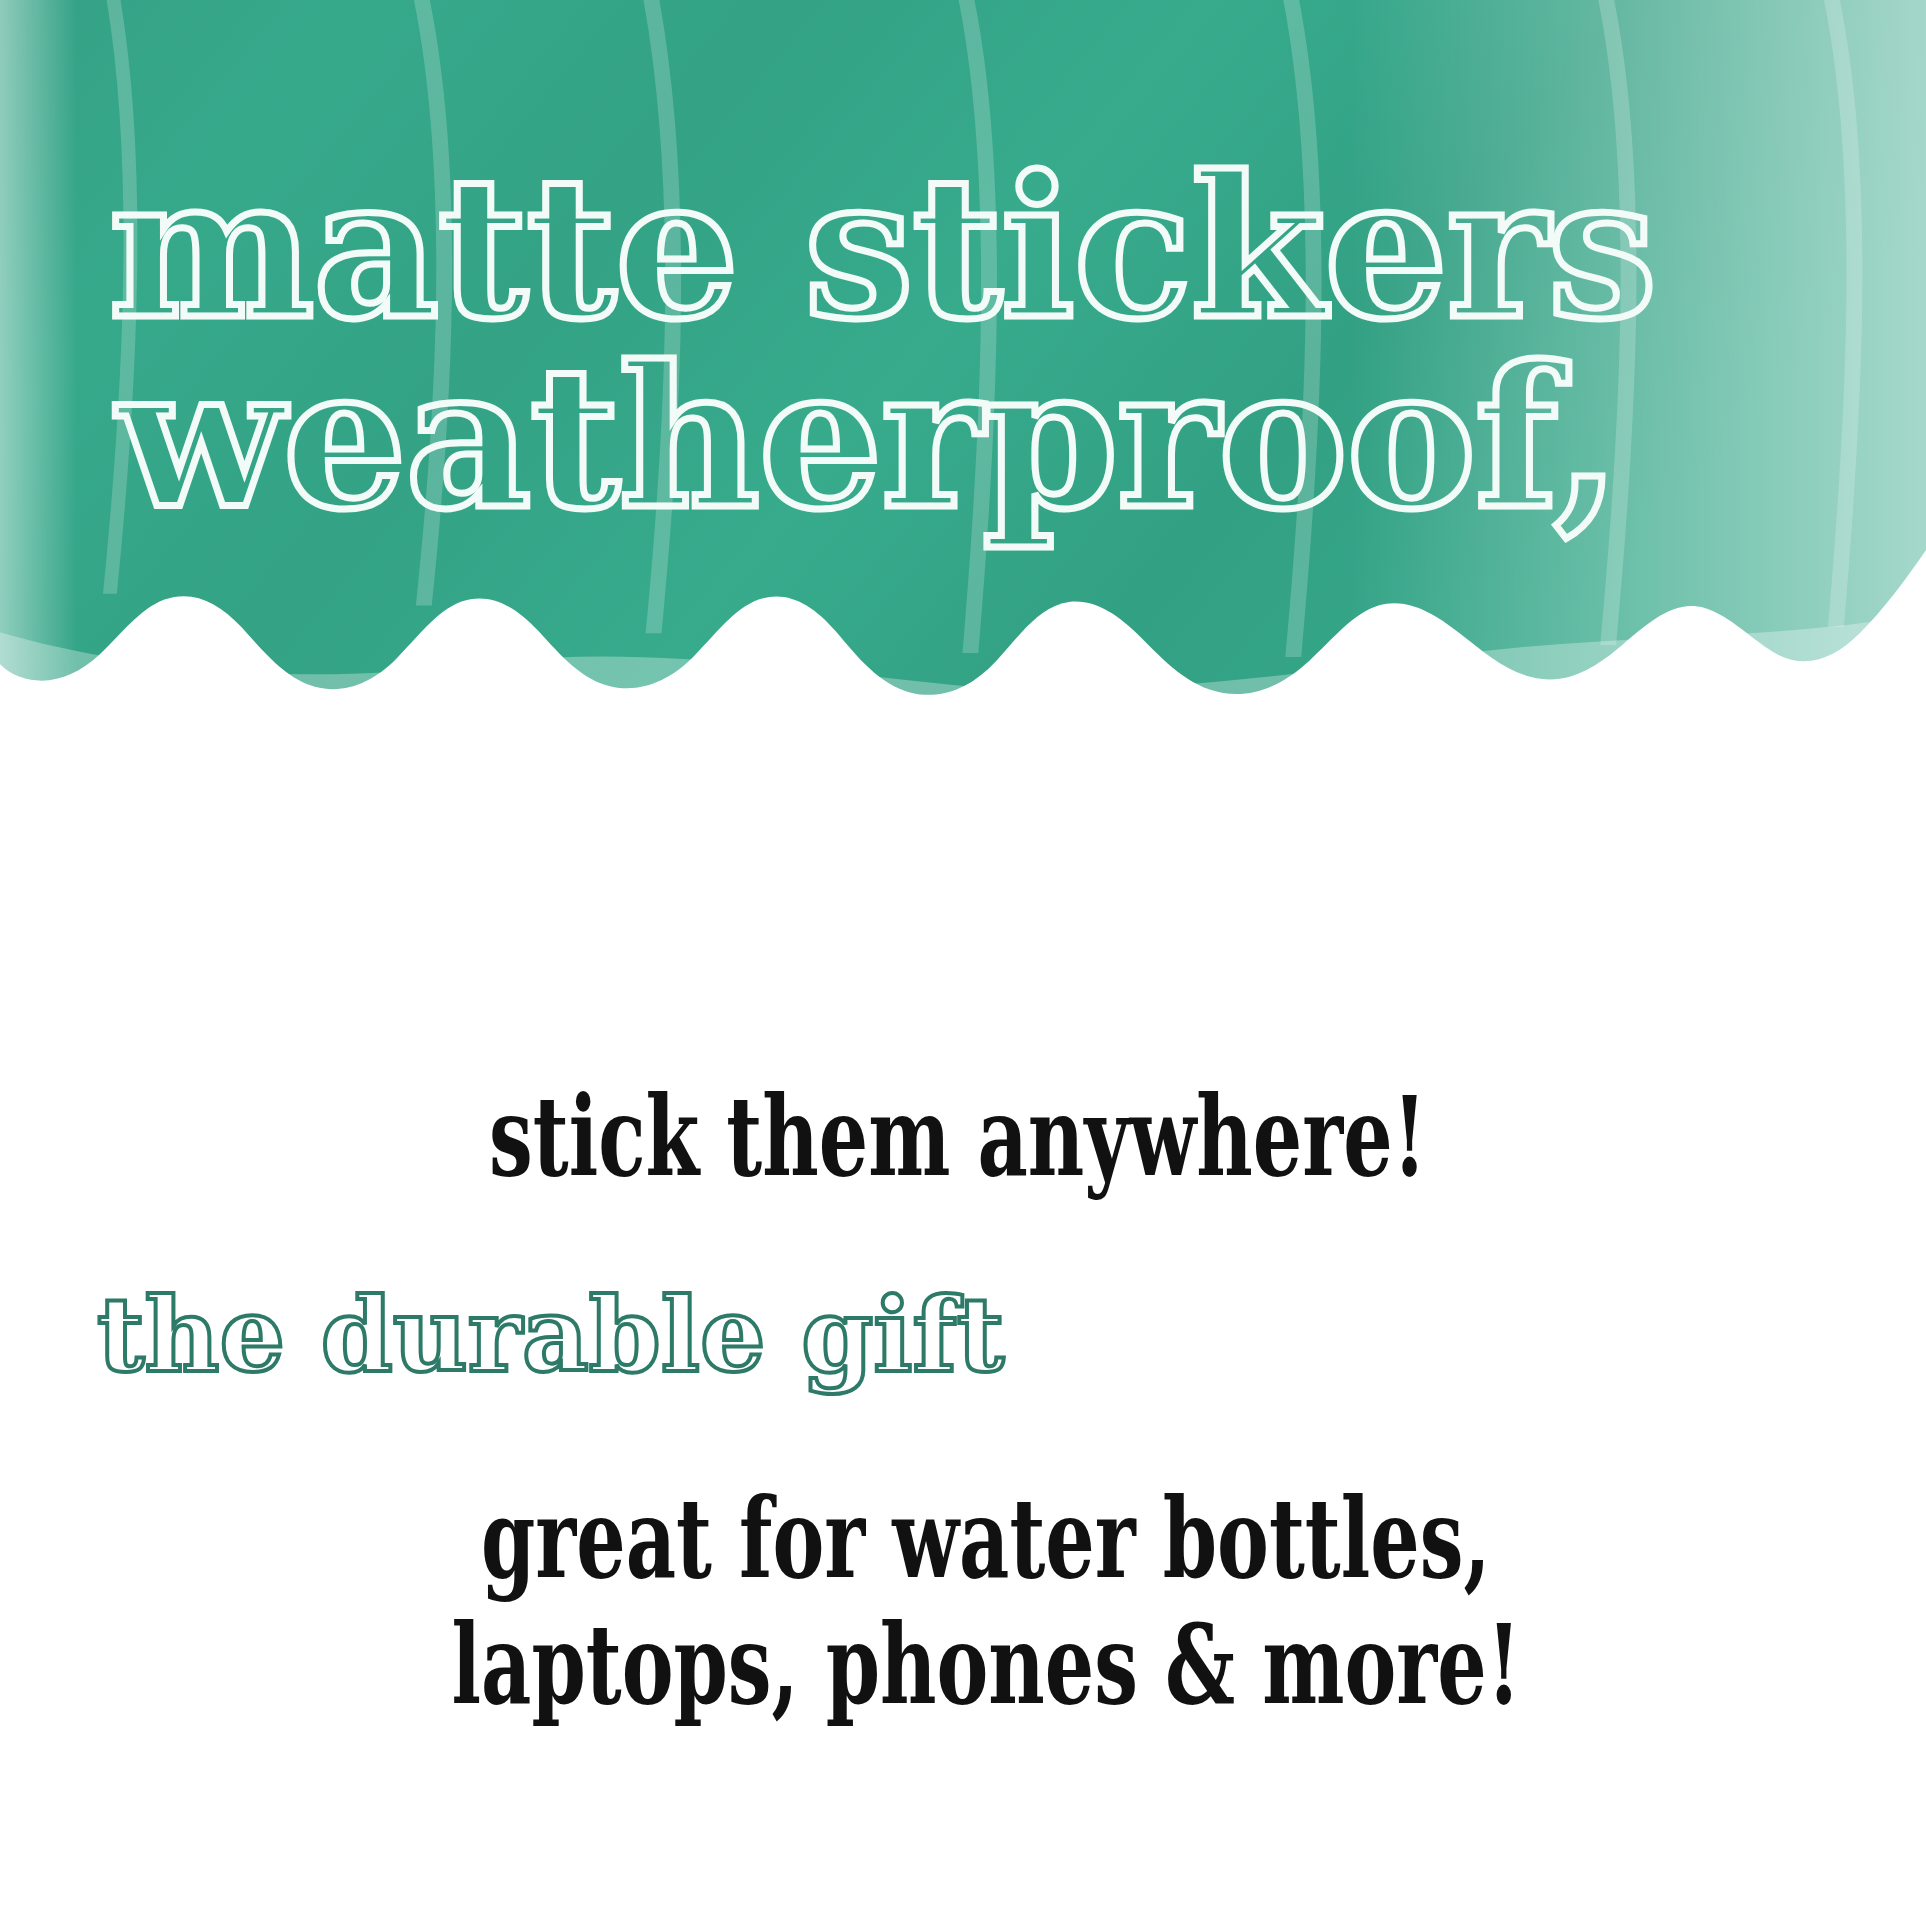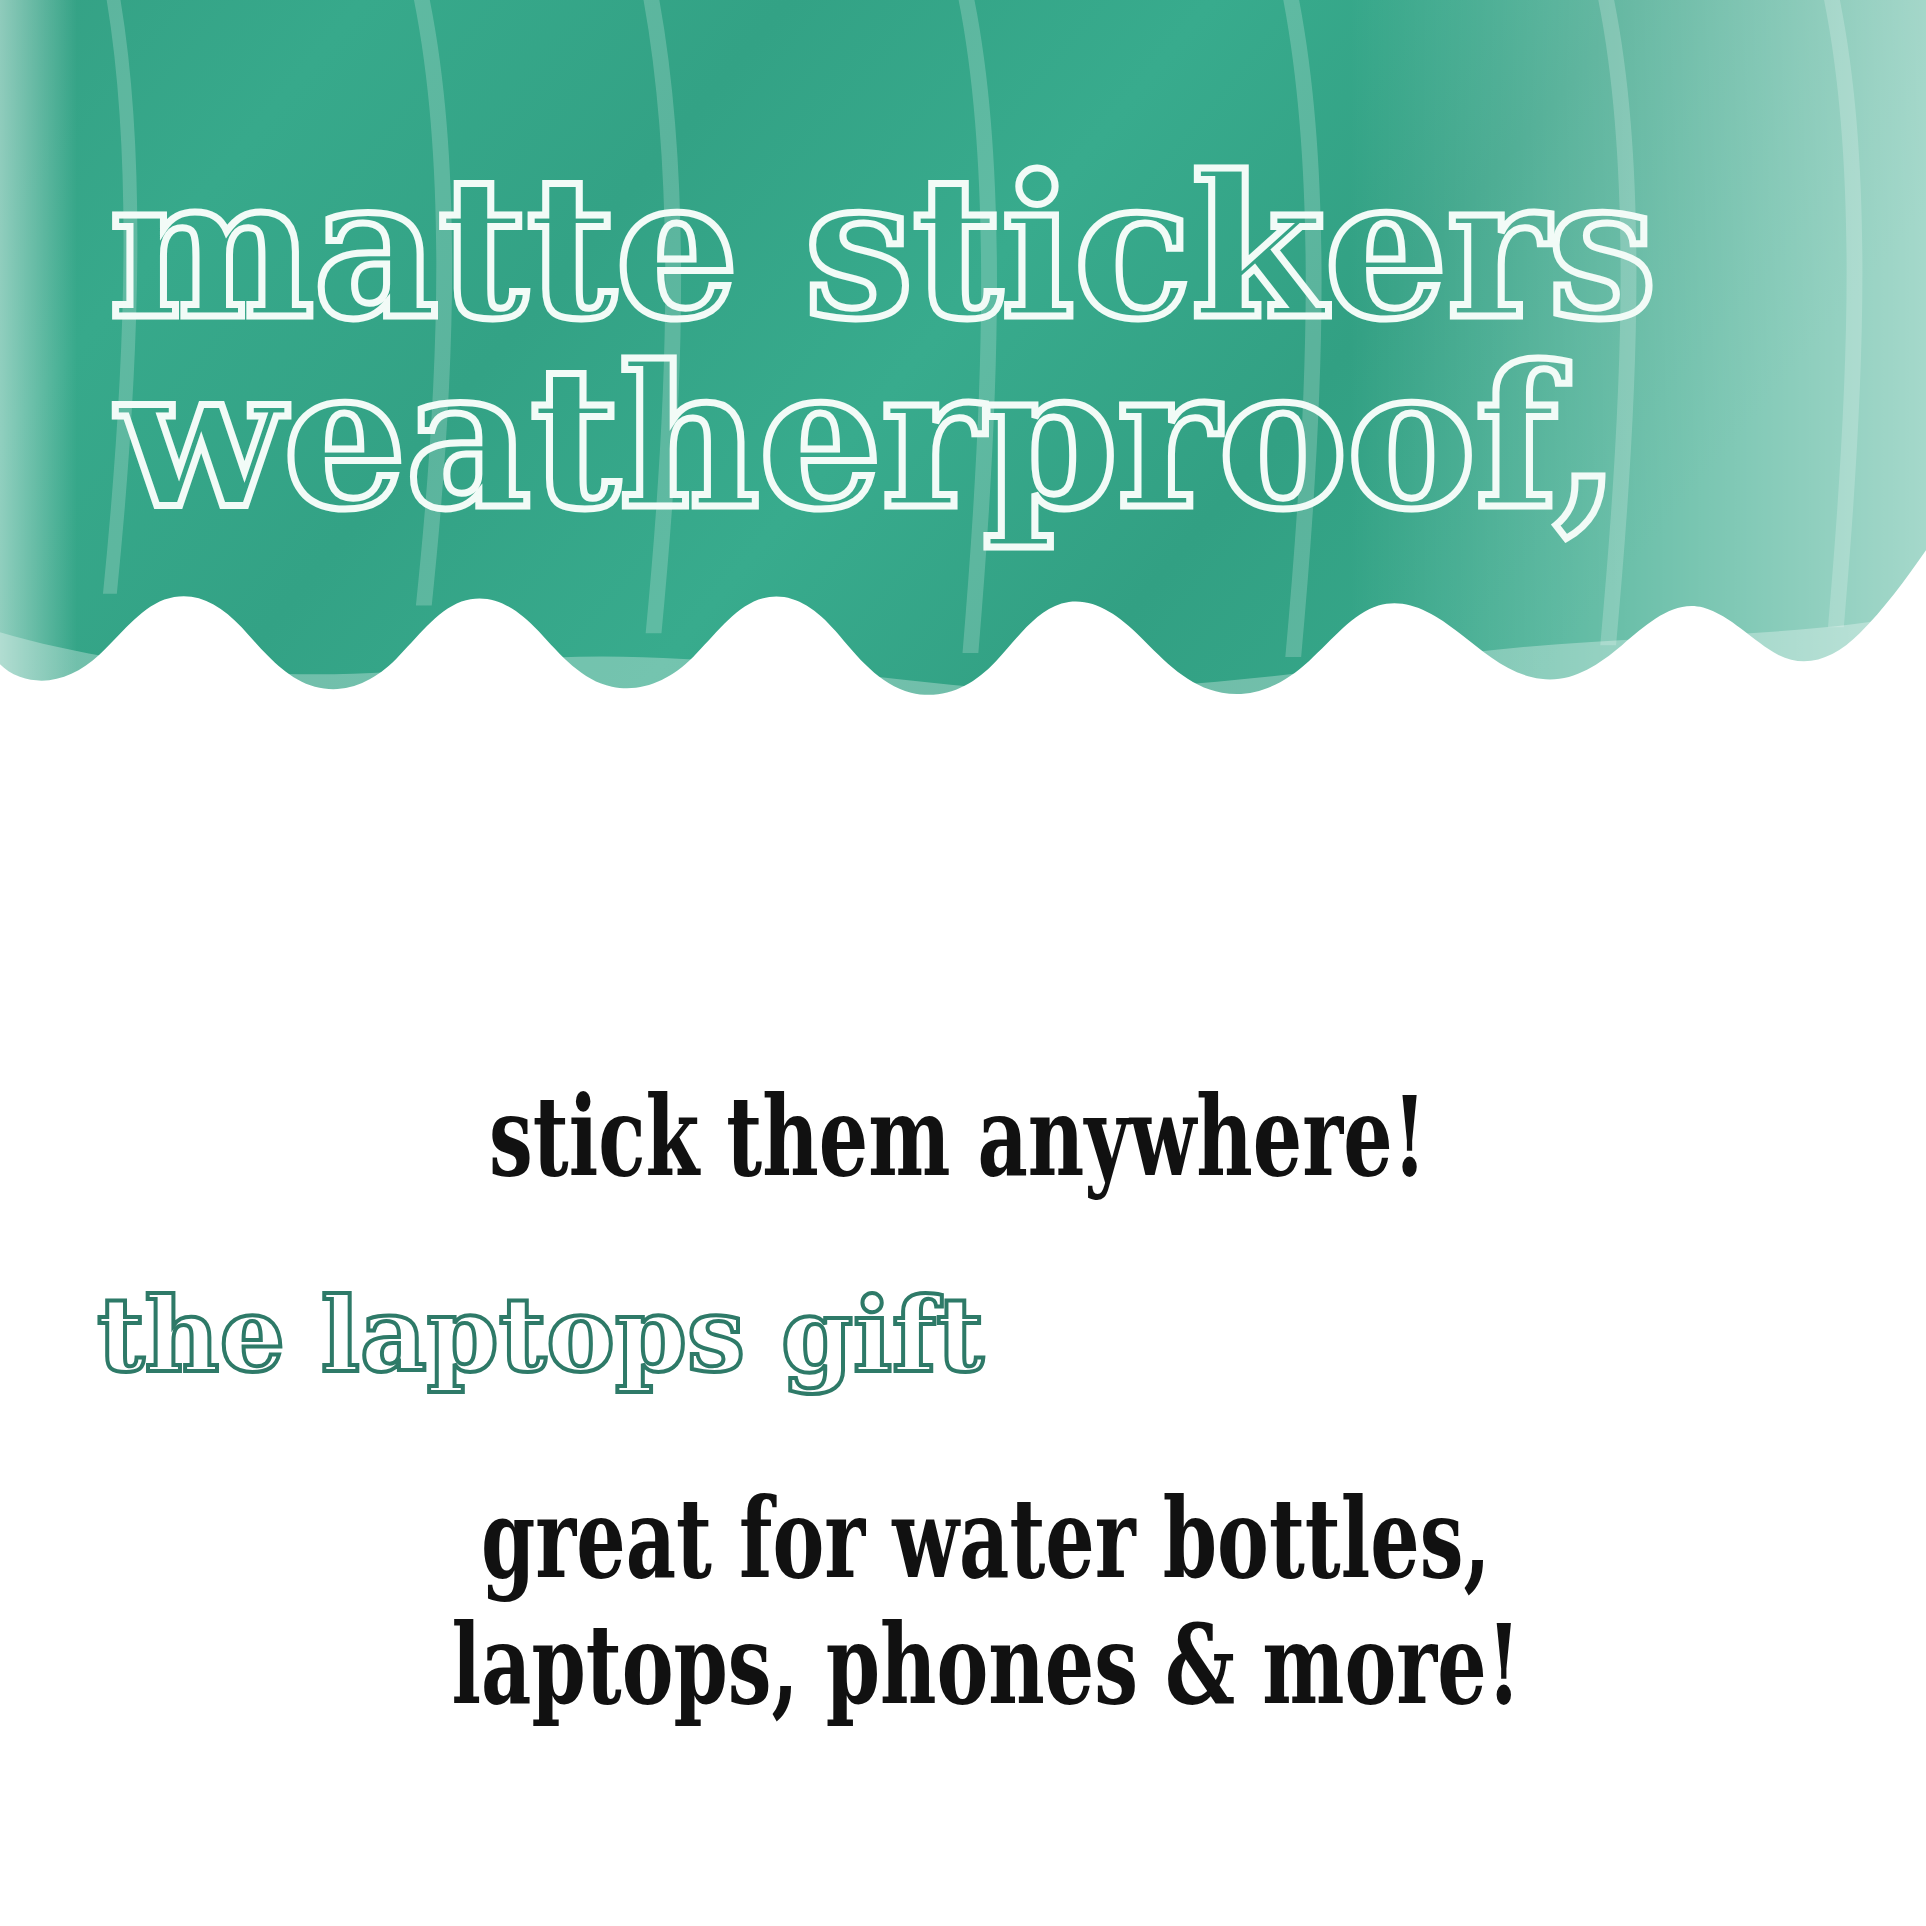--- a/index.html
+++ b/index.html
@@ -191,21 +191,21 @@
   </div>
 
   <div id="headline">
     <span class="hl-line line2">matte stickers</span>
     <span class="hl-line line1">weatherproof,</span>
   </div>
 
 
   <div class="bodyline" id="body-anywhere">stick them anywhere!</div>
 
-  <div class="subhead" id="subhead-gift">the laptops gift</div>
+  <div class="subhead" id="subhead-gift">the durable gift</div>
 
   <div class="bodyline" id="body-great">
     <span class="bl1">great for water bottles,</span>
     <span class="bl2">laptops, phones &amp; more!</span>
   </div>
 
 </div>
 
 
 </body></html>

